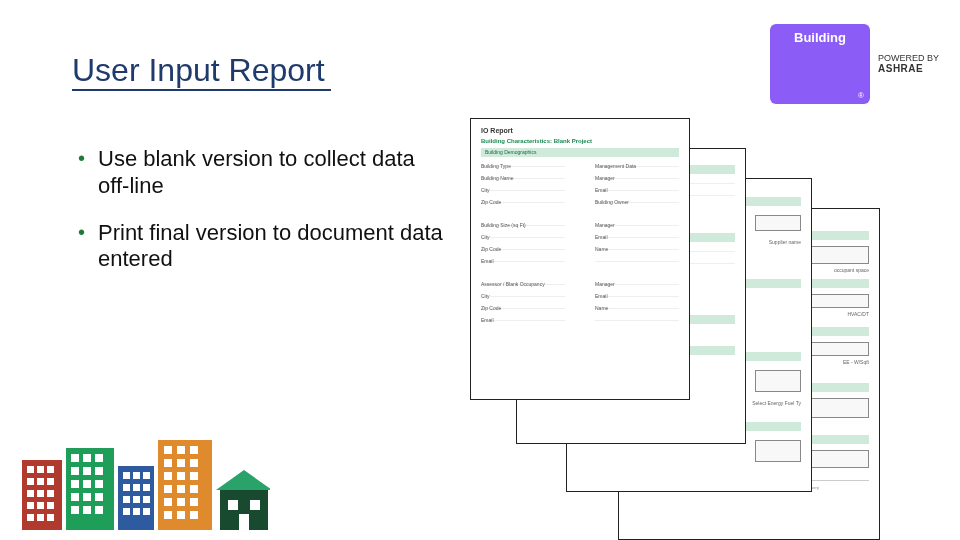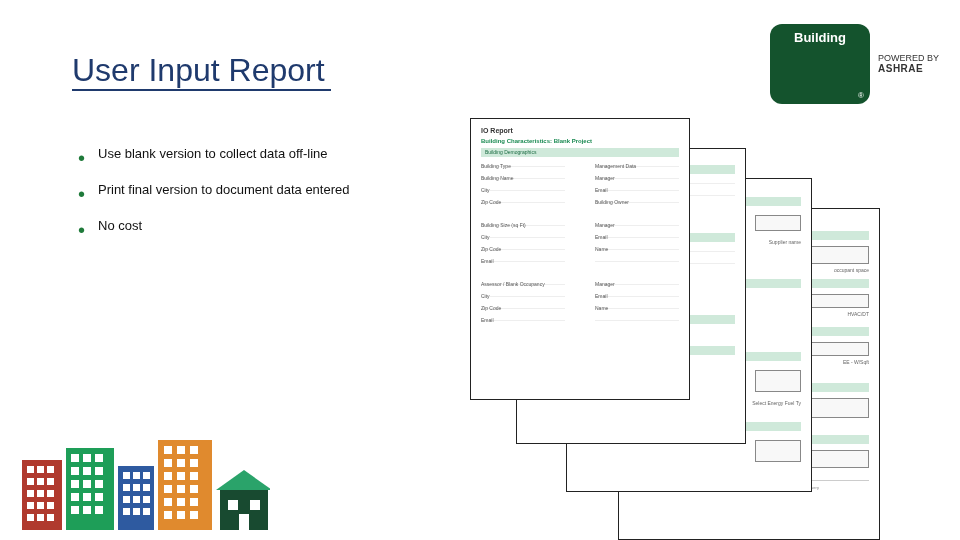--- a/index.html
+++ b/index.html
@@ -28,21 +28,21 @@
   .bullets {
     position: absolute;
     left: 78px;
     top: 146px;
     width: 370px;
   }
   .bullets li {
     list-style: none;
     position: relative;
     padding-left: 20px;
-    font-size: 13px;
+    font-size: 22px;
     line-height: 1.22;
     color: #111;
     margin-bottom: 20px;
   }
   .bullets li::before {
     content: "•";
     position: absolute;
     left: 0;
     top: 0;
     color: #1f7a3a;
@@ -57,22 +57,22 @@
     top: 24px;
     width: 170px;
     height: 80px;
     display: flex;
     align-items: center;
     gap: 8px;
   }
   .logo-badge {
     width: 100px;
     height: 80px;
-    background: #14532d;
-    border-radius: 12px;
+    background: #8b5cf6;
+    border-radius: 6px;
     position: relative;
     color: #fff;
     padding-left: 47px;
   }
   .logo-badge .b-top {
     position: absolute;
     top: 6px; left: 0; right: 0;
     text-align: center;
     font-size: 13px;
     font-weight: 700;
@@ -143,21 +143,20 @@
 
 </style>
 </head>
 <body>
 
 <h1 class="title">User Input Report</h1>
 
 <ul class="bullets">
   <li>Use blank version to collect data off-line</li>
   <li>Print final version to document data entered</li>
-  <li>No cost</li>
 </ul>
 
 <div class="logo">
   <div class="logo-badge">
     <div class="b-top">Building</div>
     <div class="b-reg">®</div>
   </div>
   <div class="logo-text">
     <div>POWERED BY</div>
     <div class="ashrae">ASHRAE</div>

